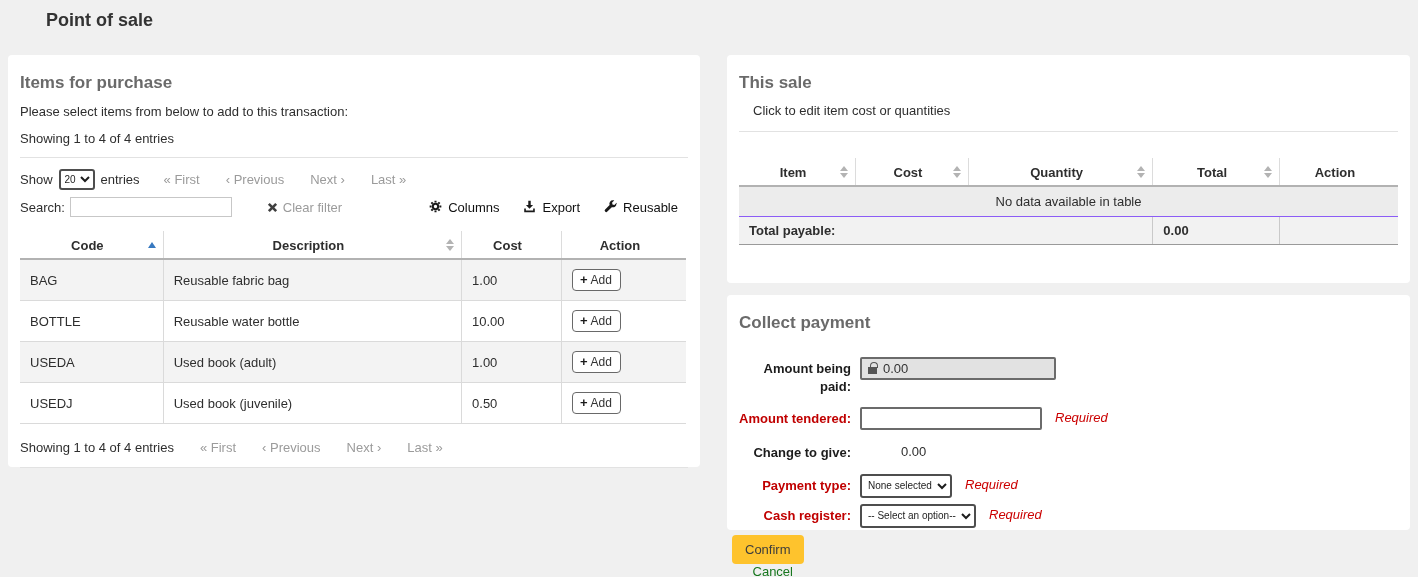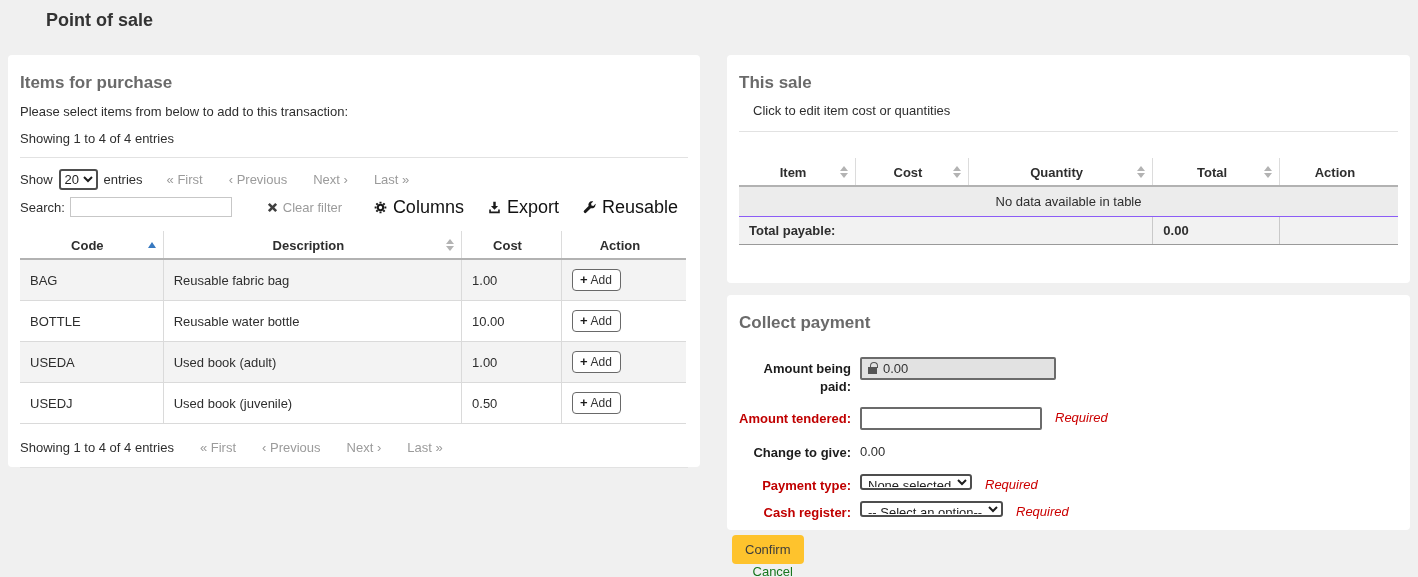--- a/index.html
+++ b/index.html
@@ -22,32 +22,32 @@
   #panel-payment { left:727px; top:295px; width:683px; height:235px; }
 
   h2.panel-title { font-size:17px; font-weight:bold; color:#6a6a6a; margin-top:6px; }
   .intro   { margin-top:11px; color:#2e2e2e; }
   .showing { margin-top:12px; color:#2e2e2e; }
   hr.divider { border:none; border-top:1px solid #e2e2e2; margin-top:11px; }
 
   
   .controls1 { display:flex; align-items:center; margin-top:10px; height:22px; }
   .controls2 { display:flex; align-items:center; margin-top:6px;  height:22px; }
-  select { font-family:"Liberation Sans", sans-serif; font-size:13px; background:#fff;
+  select { font-family:"Liberation Sans", sans-serif; font-size:10px; background:#fff;
            border:2px solid #4e4e4e; border-radius:3px; color:#1d1d1d; }
   .page-length { margin:0 6px; height:21px; }
   .pagination { display:flex; margin-left:24px; }
   .page-link { color:#9b9b9b; margin-right:26px; cursor:pointer; white-space:nowrap; }
   .search-input { width:162px; height:20px; border:1px solid #c7c7c7; margin-left:5px;
                   font-family:"Liberation Sans", sans-serif; font-size:13px; padding:0 4px; }
   .clear-filter { display:flex; align-items:center; gap:5px; margin-left:35px;
                   color:#9b9b9b; cursor:pointer; }
   .dt-buttons { margin-left:auto; margin-right:10px; display:flex; gap:24px; }
-  .dt-button { display:flex; align-items:center; gap:6px; background:none; border:none;
-               font-family:"Liberation Sans", sans-serif; font-size:18px; color:#111;
+  .dt-button { display:flex; gap:6px; background:none; border:none;
+               font-family:"Liberation Sans", sans-serif; font-size:13px; color:#111;
                cursor:pointer; padding:0; }
 
   
   table { border-collapse:collapse; table-layout:fixed; }
   #items-table { width:666px; margin-top:13px; }
   #sale-table  { width:659px; margin-top:26px; }
   th { position:relative; font-weight:bold; color:#2e2e2e; text-align:center;
        padding:7px 16px 5px 8px; border-bottom:2px solid #b2b2b2; cursor:pointer; }
   th + th { border-left:1px solid #dcdcdc; }
   #items-table td { padding:9px 10px; border-top:1px solid #dadada; color:#2e2e2e;
@@ -96,21 +96,21 @@
                   padding:0 6px; color:#333; }
   .lock { position:relative; width:9px; height:7px; background:#555; margin-top:3px;
           flex-shrink:0; }
   .lock::before { content:""; position:absolute; top:-5px; left:1.5px; width:6px; height:5px;
                   border:1.5px solid #555; border-bottom:none; border-radius:4px 4px 0 0; }
   .text-input { width:182px; height:23px; border:2px solid #6b6b6b; border-radius:2px;
                 font-family:"Liberation Sans", sans-serif; font-size:13px; padding:0 5px; }
   .required { color:#cb0000; font-style:italic; margin-left:13px; padding-top:3px; }
   .plain-value { padding-top:3px; margin-left:9px; color:#2e2e2e; }
   .frow.center { align-items:flex-start; }
-  .fselect { height:16px; padding:1px 2px; }
+  .fselect { height:24px; padding:1px 2px; }
 
   
   .actions-row { position:absolute; left:732px; top:535px; display:flex;
                  align-items:center;flex-direction:column; }
   .btn-confirm { background:#fec32d; border:none; border-radius:4px; color:#3d3d3d;
                  font-family:"Liberation Sans", sans-serif; font-size:13px;
                  padding:7px 13px; cursor:pointer; }
   .cancel-link { color:#17771f; margin-left:10px; cursor:pointer; }
 
   .icon-svg { display:block; }
@@ -329,21 +329,21 @@
         <span>0.00</span>
       </div>
     </div>
 
     <div class="frow">
       <div class="flabel req">Amount tendered:</div>
       <input class="fctl text-input" type="text" style="">
       <span class="required">Required</span>
     </div>
 
-    <div class="frow center" style="">
+    <div class="frow center" style="gap:41px;">
       <div class="flabel">Change to give:</div>
       <div class="plain-value">0.00</div>
     </div>
 
     <div class="frow" style="margin-bottom:6px;">
       <div class="flabel req">Payment type:</div>
       <select class="fctl fselect">
         <option>None selected</option>
       </select>
       <span class="required">Required</span>

